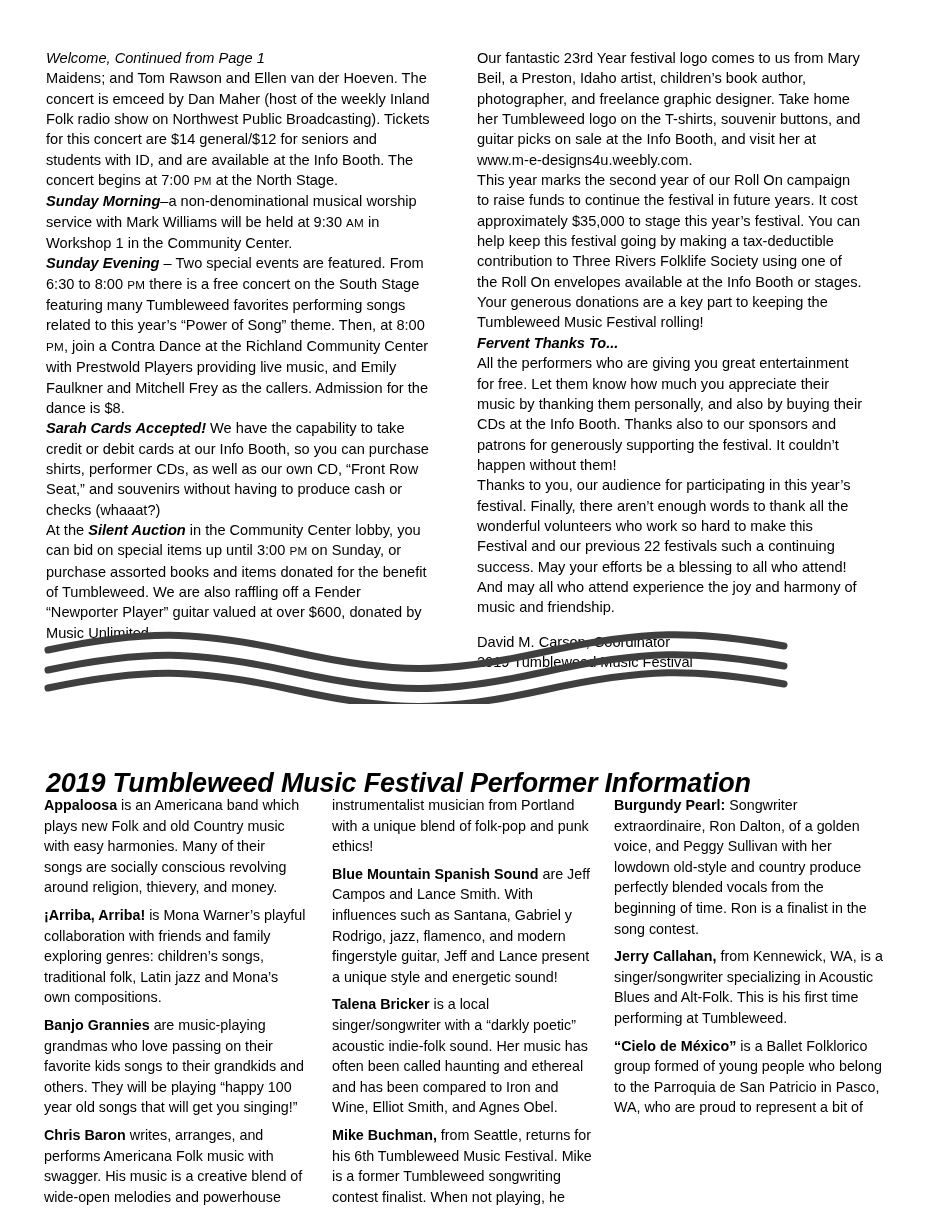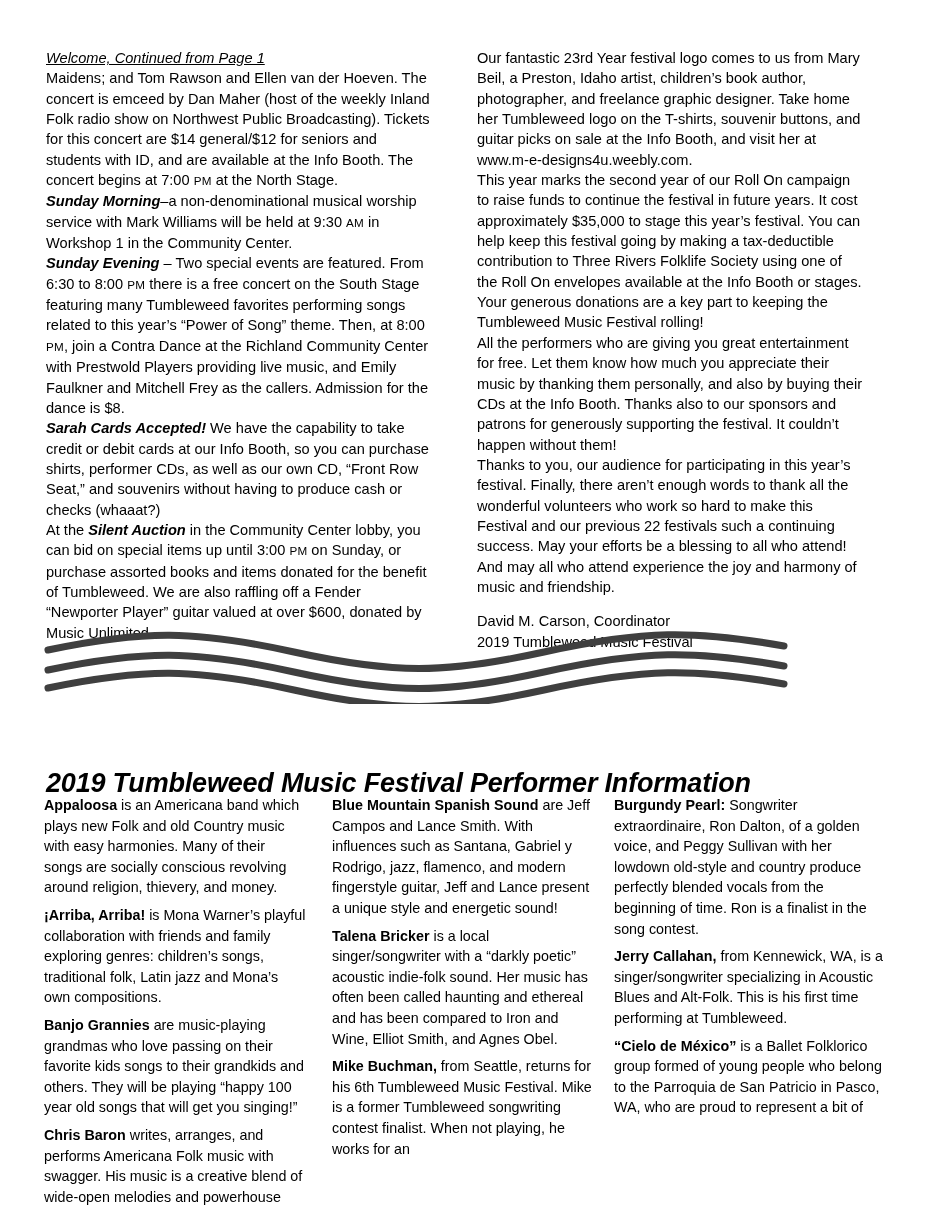--- a/index.html
+++ b/index.html
@@ -40,21 +40,20 @@
     margin: 0;
     text-indent: 0;
   }
   
   .body-para { margin: 0; }
 
   .kicker {
     font-style: italic;
     font-weight: normal;
     margin: 0;
-    text-decoration: underline;
   }
   .run-in-head {
     font-weight: bold;
     font-style: italic;
   }
   .subhead {
     font-weight: bold;
     font-style: italic;
     margin: 0;
   }
@@ -134,20 +133,21 @@
 
     <p class="body-para"><span>At the </span><span class="run-in-head">Silent Auction</span><span> in the Community Center lobby, you can bid on special items up until 3:00 <span class="smallcaps">PM</span> on Sunday, or purchase assorted books and items donated for the benefit of Tumbleweed. We are also raffling off a Fender “Newporter Player” guitar valued at over $600, donated by Music Unlimited.</span></p>
   </div>
 
   <div class="welcome-col right">
     <p class="body-para">Our fantastic 23rd Year festival logo comes to us from Mary Beil, a Preston, Idaho artist, children’s book author, photographer, and freelance graphic designer. Take home her Tumbleweed logo on the T-shirts, souvenir buttons, and guitar picks on sale at the Info Booth, and visit her at www.m-e-designs4u.weebly.com.</p>
 
 
     <p class="body-para">This year marks the second year of our Roll On campaign to raise funds to continue the festival in future years. It cost approximately $35,000 to stage this year’s festival. You can help keep this festival going by making a tax-deductible contribution to Three Rivers Folklife Society using one of the Roll On envelopes available at the Info Booth or stages. Your generous donations are a key part to keeping the Tumbleweed Music Festival rolling!</p>
 
+    <p class="subhead">Fervent Thanks To...</p>
 
     <p class="body-para">All the performers who are giving you great entertainment for free. Let them know how much you appreciate their music by thanking them personally, and also by buying their CDs at the Info Booth. Thanks also to our sponsors and patrons for generously supporting the festival. It couldn’t happen without them!</p>
 
     <p class="body-para">Thanks to you, our audience for participating in this year’s festival. Finally, there aren’t enough words to thank all the wonderful volunteers who work so hard to make this Festival and our previous 22 festivals such a continuing success. May your efforts be a blessing to all who attend!  And may all who attend experience the joy and harmony of music and friendship.</p>
 
     <p class="signoff">
       <span class="line">David M. Carson, Coordinator</span>
       <span class="line">2019 Tumbleweed Music Festival</span>
     </p>
   </div>
@@ -169,20 +169,21 @@
 <section class="performer-columns">
 
   <div class="perf-col c1">
     <p class="perf-entry"><span class="perf-name">Appaloosa</span><span> is an Americana band which plays new Folk and old Country music with easy harmonies. Many of their songs are socially conscious revolving around religion, thievery, and money.</span></p>
     <p class="perf-entry"><span class="perf-name">¡Arriba, Arriba!</span><span> is Mona Warner’s playful collaboration with friends and family exploring genres: children’s songs, traditional folk, Latin jazz and Mona’s own compositions.</span></p>
     <p class="perf-entry"><span class="perf-name">Banjo Grannies</span><span> are music-playing grandmas who love passing on their favorite kids songs to their grandkids and others. They will be playing “happy 100 year old songs that will get you singing!”</span></p>
     <p class="perf-entry"><span class="perf-name">Chris Baron</span><span> writes, arranges, and performs Americana Folk music with swagger. His music is a creative blend of wide-open melodies and powerhouse acoustic energy.</span></p>
   </div>
 
   <div class="perf-col c2">
+    <p class="cont-frag">instrumentalist musician from Portland with a unique blend of folk-pop and punk ethics!</p>
     <p class="perf-entry"><span class="perf-name">Blue Mountain Spanish Sound</span><span> are Jeff Campos and Lance Smith. With influences such as Santana, Gabriel y Rodrigo, jazz, flamenco, and modern fingerstyle guitar, Jeff and Lance present a unique style and energetic sound!</span></p>
     <p class="perf-entry"><span class="perf-name">Talena Bricker</span><span> is a local singer/songwriter with a “darkly poetic” acoustic indie-folk sound. Her music has often been called haunting and ethereal and has been compared to Iron and Wine, Elliot Smith, and Agnes Obel.</span></p>
     <p class="perf-entry"><span class="perf-name">Mike Buchman,</span><span> from Seattle, returns for his 6th Tumbleweed Music Festival. Mike is a former Tumbleweed songwriting contest finalist. When not playing, he works for an</span></p>
   </div>
 
   <div class="perf-col c3">
     <p class="perf-entry"><span class="perf-name">Burgundy Pearl:</span><span> Songwriter extraordinaire, Ron Dalton, of a golden voice, and Peggy Sullivan with her lowdown old-style and country produce perfectly blended vocals from the beginning of time. Ron is a finalist in the song contest.</span></p>
     <p class="perf-entry"><span class="perf-name">Jerry Callahan,</span><span> from Kennewick, WA, is a singer/songwriter specializing in Acoustic Blues and Alt-Folk. This is his first time performing at Tumbleweed.</span></p>
     <p class="perf-entry"><span class="perf-name">“Cielo de México”</span><span> is a Ballet Folklorico group formed of young people who belong to the Parroquia de San Patricio in Pasco, WA, who are proud to represent a bit of</span></p>
   </div>

